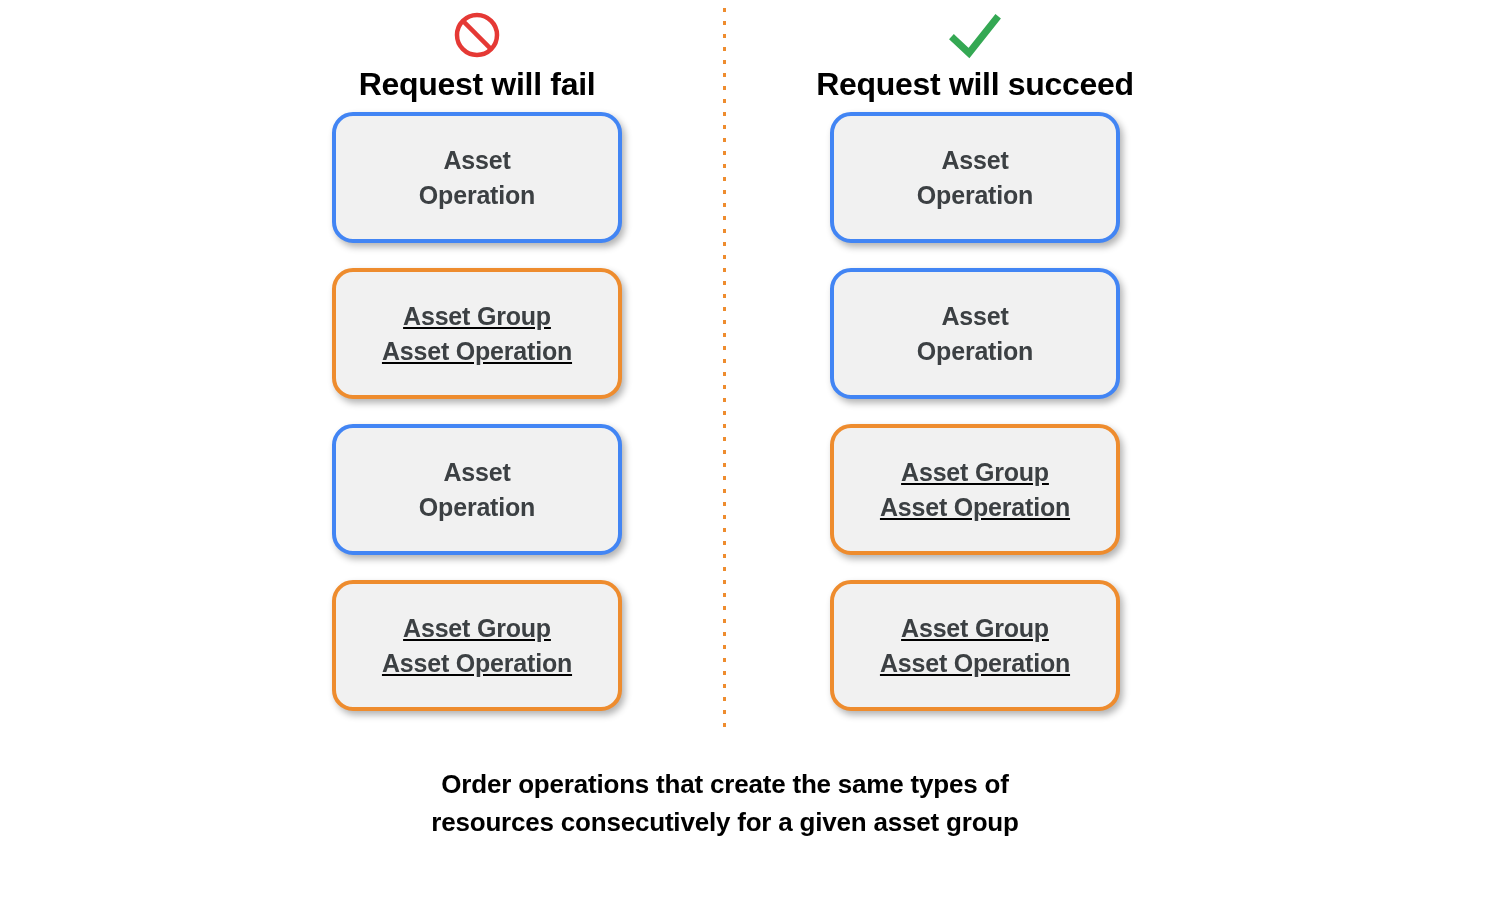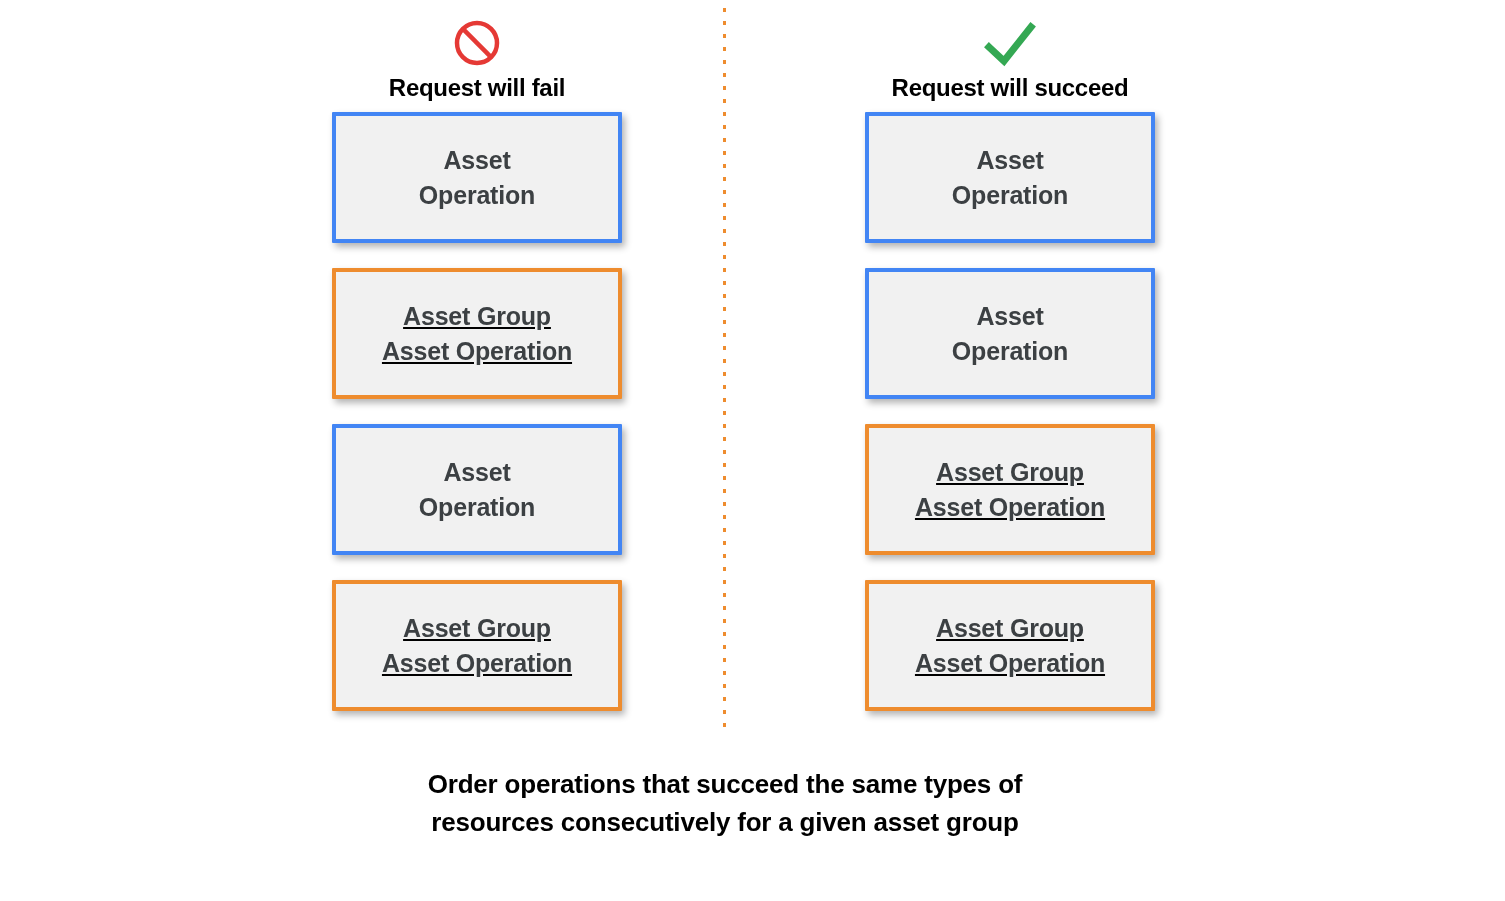--- a/index.html
+++ b/index.html
@@ -38,57 +38,57 @@
     background-repeat: repeat-y;
   }
 
   
   .column {
     position: absolute;
     top: 0;
     width: 300px;
   }
   .column.left  { left: 327px; }
-  .column.right { left: 860px; }
+  .column.right { left: 825px; }
 
   
   .col-header {
     position: relative;
     height: 112px;
     display: flex;
     flex-direction: column;
     align-items: center;
     justify-content: flex-end;
     padding-bottom: 12px;
   }
 
   .status-icon {
     display: block;
     margin-bottom: 4px;
   }
 
   .col-header-label {
-    font-size: 24px;
+    font-size: 32px;
     font-weight: bold;
     color: #000000;
     letter-spacing: -0.3px;
     white-space: nowrap;
     line-height: 1;
   }
 
   
   .cards { position: relative; }
 
   .card {
     position: relative;
     width: 290px;
     height: 131px;
     margin: 0 auto 25px auto;
     background: #f1f1f1;
-    border-radius: 1px;
+    border-radius: 21px;
     border: 4px solid #4285f4;
     box-shadow: 3px 4px 7px rgba(0, 0, 0, 0.30);
     display: flex;
     align-items: center;
     justify-content: center;
     text-align: center;
   }
   .card:last-child { margin-bottom: 0; }
 
   .card.blue   { border-color: #4285f4; }
@@ -183,16 +183,16 @@
 Asset Operation</span>
       </div>
       <div class="card orange">
         <span class="card-label">Asset Group
 Asset Operation</span>
       </div>
     </div>
 
   </div>
 
-  <div class="caption">Order operations that succeed the same types of
+  <div class="caption">Order operations that create the same types of
 resources consecutively for a given asset group</div>
 
 </div>
 
 </body></html>

